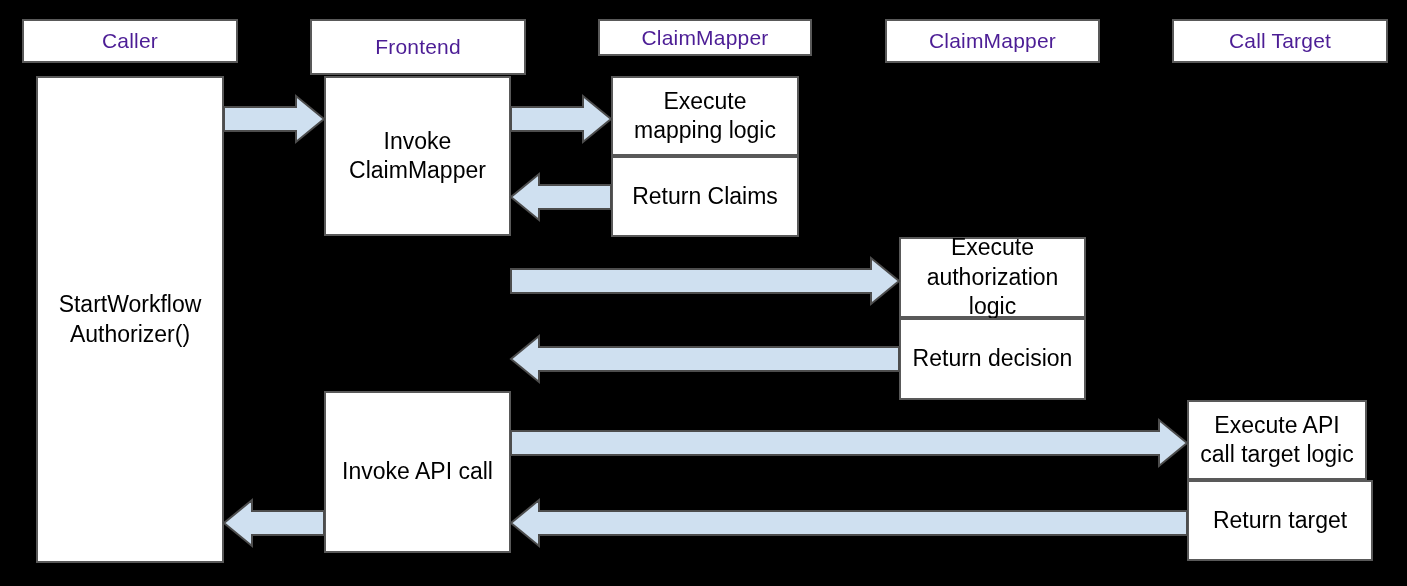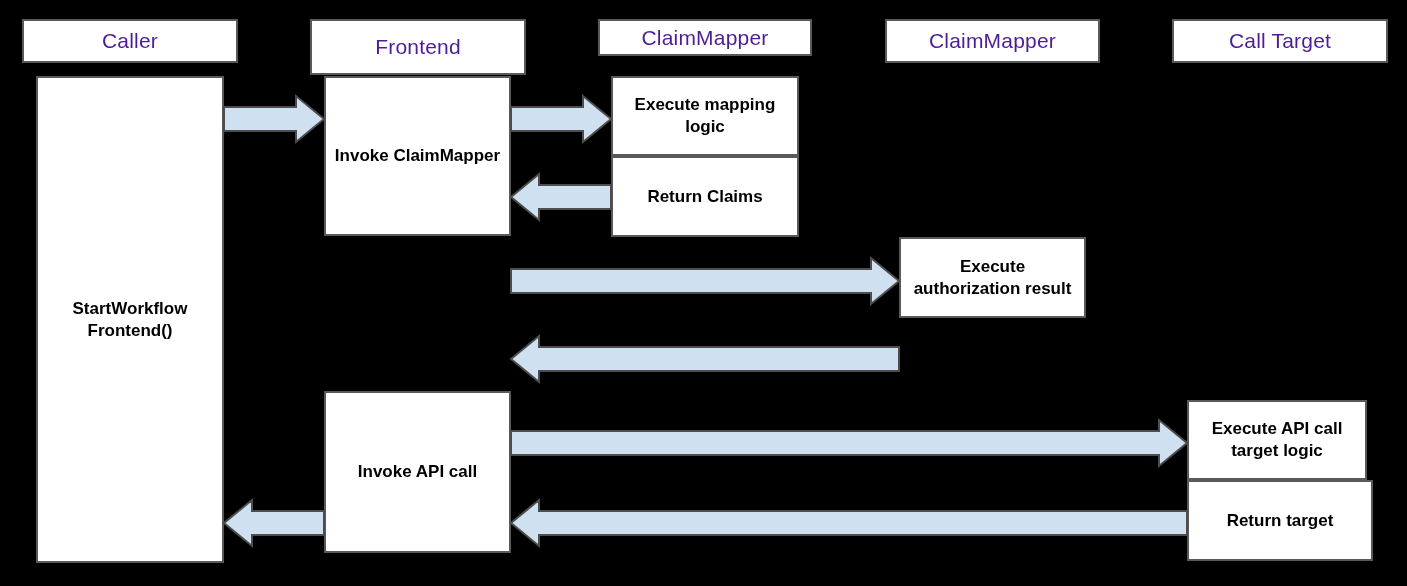--- a/index.html
+++ b/index.html
@@ -35,22 +35,22 @@
   .activation {
     position: absolute;
     box-sizing: border-box;
     background: #ffffff;
     border: 2px solid #595959;
     display: flex;
     align-items: center;
     justify-content: center;
     text-align: center;
     color: #000000;
-    font-size: 17px;
-    font-weight: bold;
+    font-size: 23px;
+    font-weight: normal;
     line-height: 1.28;
     padding: 2px 6px;
   }
 
   
   .arrow {
     position: absolute;
   }
   .arrow svg {
     display: block;
@@ -65,33 +65,34 @@
   <div class="lifeline-header" style="left:22px; top:19px; width:216px; height:44px;">Caller</div>
 
   <div class="lifeline-header" style="left:310px; top:19px; width:216px; height:56px;">Frontend</div>
 
   <div class="lifeline-header" style="left:598px; top:19px; width:214px; height:37px;">ClaimMapper</div>
 
   <div class="lifeline-header" style="left:885px; top:19px; width:215px; height:44px;">ClaimMapper</div>
 
   <div class="lifeline-header" style="left:1172px; top:19px; width:216px; height:44px;">Call Target</div>
 
-  <div class="activation" style="left:36px; top:76px; width:188px; height:487px;">StartWorkflow Frontend()</div>
+  <div class="activation" style="left:36px; top:76px; width:188px; height:487px;">StartWorkflow Authorizer()</div>
 
   <div class="activation" style="left:324px; top:76px; width:187px; height:160px;">Invoke ClaimMapper</div>
 
 
   <div class="activation" style="left:324px; top:391px; width:187px; height:162px;">Invoke API call</div>
 
   <div class="activation" style="left:611px; top:76px; width:188px; height:80px;">Execute mapping logic</div>
 
   <div class="activation" style="left:611px; top:156px; width:188px; height:81px;">Return Claims</div>
 
-  <div class="activation" style="left:899px; top:237px; width:187px; height:81px;">Execute authorization result</div>
+  <div class="activation" style="left:899px; top:237px; width:187px; height:81px;">Execute authorization logic</div>
 
+  <div class="activation" style="left:899px; top:318px; width:187px; height:82px;">Return decision</div>
 
   <div class="activation" style="left:1187px; top:400px; width:180px; height:80px;">Execute API call target logic</div>
 
   <div class="activation" style="left:1187px; top:480px; width:186px; height:81px;">Return target</div>
 
   <div class="arrow" style="left:224px; top:96px;">
     <svg width="100" height="46" viewBox="0 0 100 46">
       <polygon points="0,11 72,11 72,0 100,23 72,46 72,35 0,35" fill="#cfe0f0" stroke="#4d4d4d" stroke-width="2" stroke-linejoin="miter"></polygon>
     </svg>
   </div>

